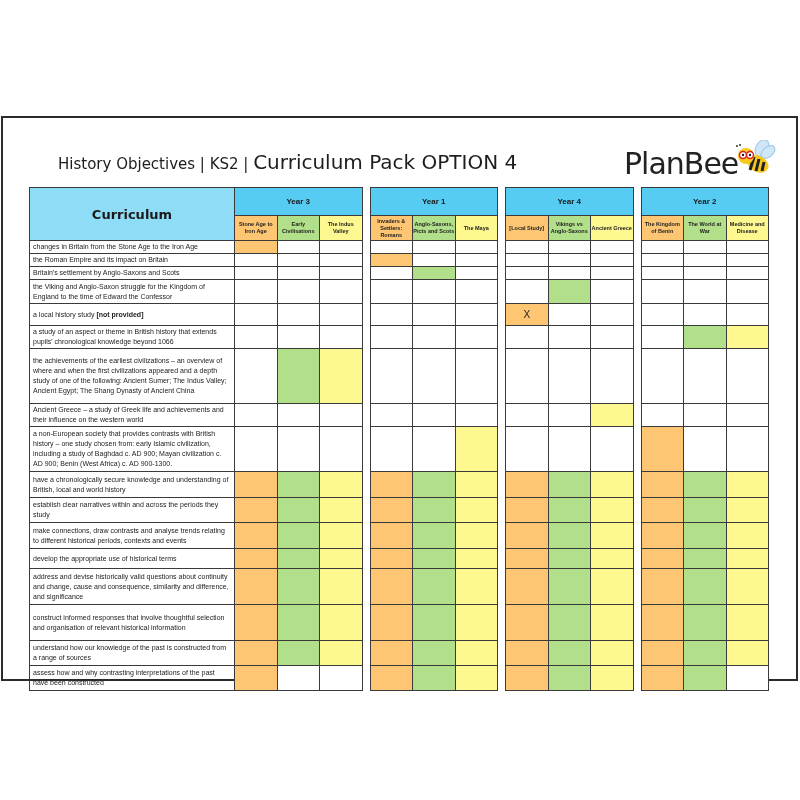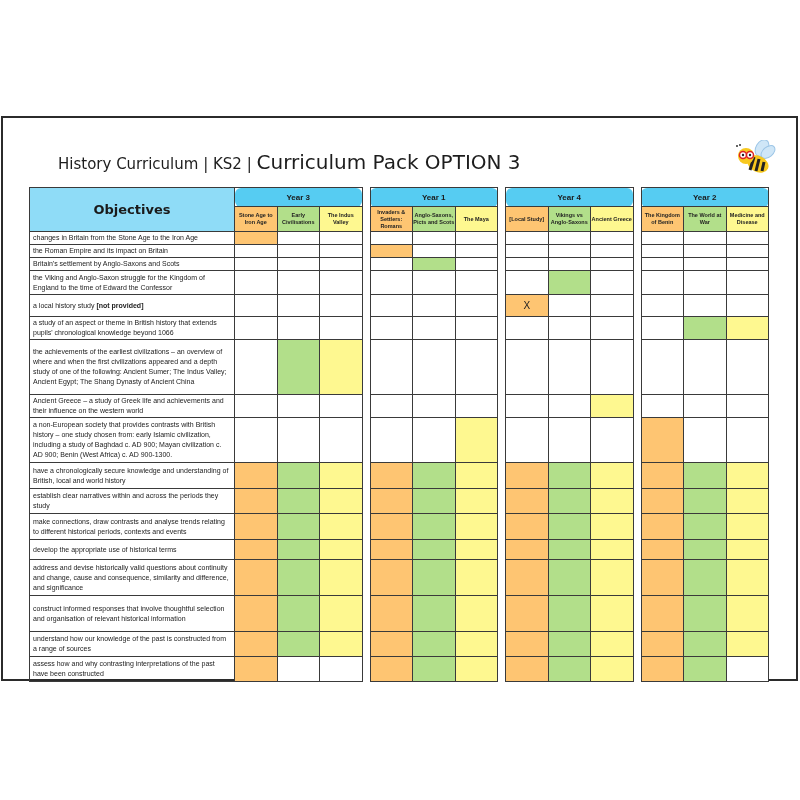--- a/index.html
+++ b/index.html
@@ -8,41 +8,42 @@
   .title { position:absolute; left:58px; top:150px; font-family:"DejaVu Sans", sans-serif; color:#1d1d1d; white-space:nowrap; }
   .title .small { font-size:15px; }
   .title .big { font-size:20px; }
   .logo { position:absolute; left:624px; top:140px; width:150px; height:50px; }
   .logo-text { position:absolute; left:0; top:6px; font-family:"DejaVu Sans", sans-serif; font-size:30px; color:#222; letter-spacing:-1px; }
   .bee { position:absolute; left:108px; top:0px; width:44px; height:36px; }
 
   table.grid { position:absolute; left:29px; top:187px; border-collapse:collapse; table-layout:fixed; }
   table.grid td, table.grid th { border:1px solid #3a3a3a; padding:0; box-sizing:border-box; }
   .obj-head { background:#8fdcf7; font-family:"DejaVu Sans", sans-serif; font-size:13px; font-weight:bold; color:#1a1a1a; text-align:center; }
-  .year-head { background:#56ccf2; font-size:8px; font-weight:bold; text-align:center; height:19px; color:#1a1a1a;border-radius:6px; }
+  .year-head { background:#56ccf2; font-size:8px; font-weight:bold; text-align:center; height:28px; color:#1a1a1a; }
   .topic { font-size:5.5px; font-weight:bold; text-align:center; line-height:7px; height:25px; color:#222; }
   .gap { border-top:none !important; border-bottom:none !important; background:#fff; width:8px; }
   .obj { font-size:7px; line-height:10px; color:#222; padding:0 3px !important; text-align:left; vertical-align:middle; }
   .c-O { background:#fec572; }
   .c-G { background:#b2df8a; }
   .c-Y { background:#fef890; }
   .c-  { background:#fff; }
   .cell { width:42px; text-align:center; font-size:10px; color:#222; }
   .bold { font-weight:bold; }
 </style>
 </head>
 <body>
 
 <div class="page"></div>
 
 <div class="title">
-  <span class="small">History Curriculum | KS2 | </span><span class="big">Curriculum Pack OPTION 3</span>
+  <span class="small">History Objectives | KS2 | </span><span class="big">Curriculum Pack OPTION 4</span>
 </div>
 
 <div class="logo">
+  <span class="logo-text">PlanBee</span>
   <svg class="bee" viewBox="0 0 44 36">
     <ellipse cx="30" cy="8" rx="6" ry="9" fill="#cfe6f7" stroke="#9cc5e6" stroke-width="1" transform="rotate(30 30 8)"></ellipse>
     <ellipse cx="36" cy="12" rx="5" ry="8" fill="#cfe6f7" stroke="#9cc5e6" stroke-width="1" transform="rotate(50 36 12)"></ellipse>
     <ellipse cx="26" cy="24" rx="11" ry="8" fill="#f7c81e" transform="rotate(25 26 24)"></ellipse>
     <path d="M22 17 L18 30 M27 19 L24 31 M32 22 L30 31" stroke="#222" stroke-width="3"></path>
     <circle cx="14" cy="16" r="8" fill="#f7c81e"></circle>
     <circle cx="11" cy="15" r="3.5" fill="#fff" stroke="#d22" stroke-width="1.5"></circle>
     <circle cx="18" cy="15" r="3.5" fill="#fff" stroke="#d22" stroke-width="1.5"></circle>
     <circle cx="11" cy="15" r="1.2" fill="#222"></circle>
     <circle cx="18" cy="15" r="1.2" fill="#222"></circle>
@@ -65,21 +66,21 @@
       <col style="width: 42.5px;">
       <col style="width: 42.5px;">
       <col style="width: 42.5px;">
       <col style="width: 8px;">
       <col style="width: 42.5px;">
       <col style="width: 42.5px;">
       <col style="width: 42.5px;">
     </colgroup>
   <thead id="thead">
       <tr>
-        <th class="obj-head" rowspan="2">Objectives</th>
+        <th class="obj-head" rowspan="2">Curriculum</th>
         <th class="year-head" colspan="3">Year 3</th>
         <th class="gap" rowspan="2"></th>
         <th class="year-head" colspan="3">Year 1</th>
         <th class="gap" rowspan="2"></th>
         <th class="year-head" colspan="3">Year 4</th>
         <th class="gap" rowspan="2"></th>
         <th class="year-head" colspan="3">Year 2</th>
       </tr>
       <tr>
         <th class="topic c-O">Stone Age to Iron Age</th>

